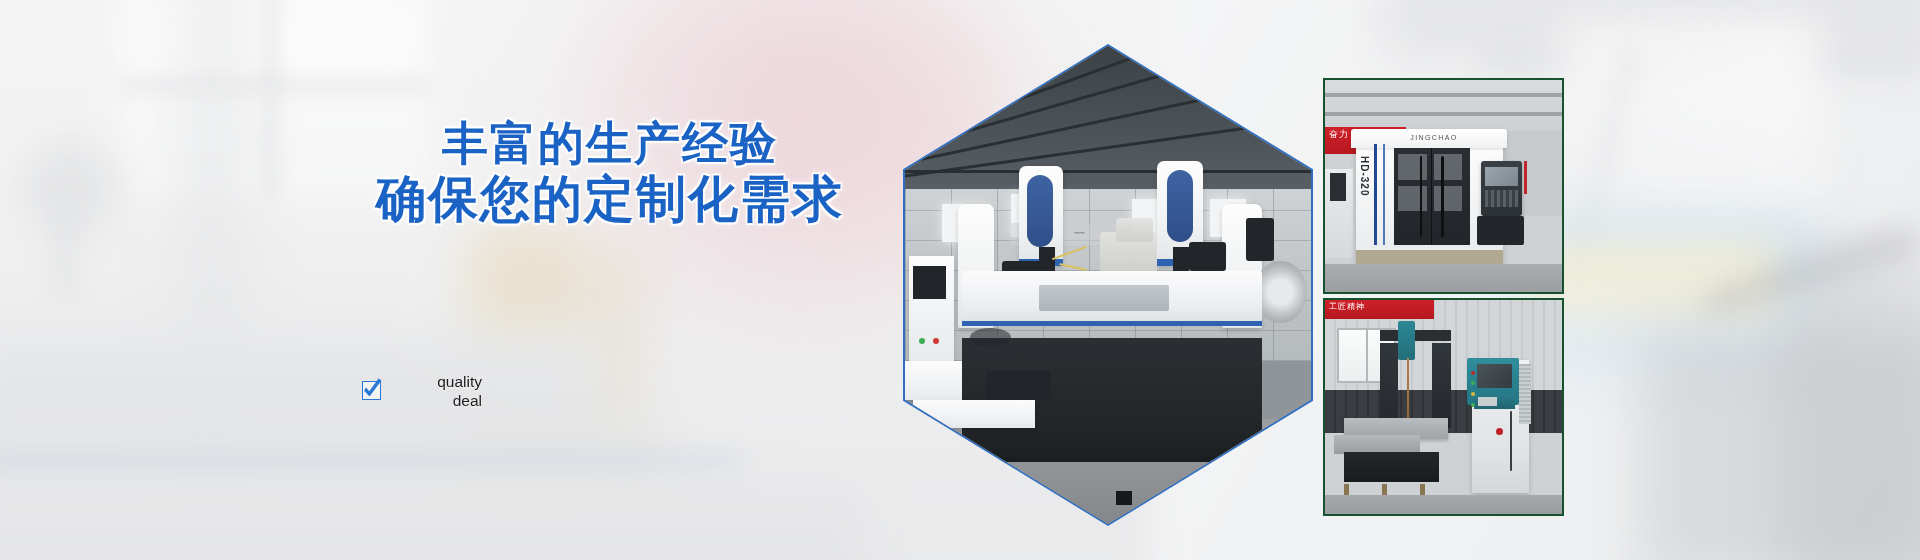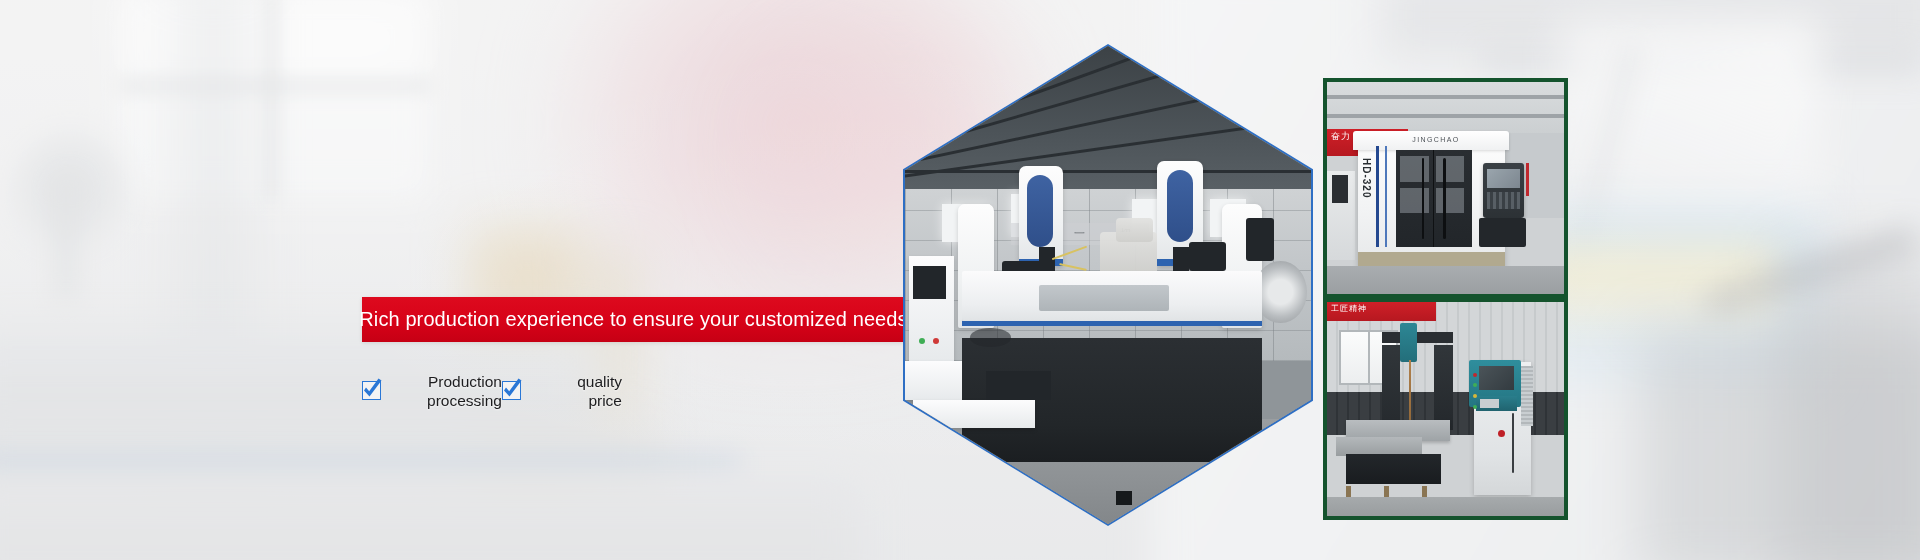--- a/index.html
+++ b/index.html
@@ -132,21 +132,21 @@
     box-shadow:0 2px 4px rgba(0,0,0,.14);}
   .hx-dark{position:absolute;background:#22262a;}
   .hx-pkg{position:absolute;background:linear-gradient(180deg,#e2e2e0,#cfcfcc);border-radius:4px;opacity:.95;}
   .hx-box{position:absolute;background:linear-gradient(180deg,#c39a64,#a8804f);border-radius:2px;}
   .hx-wheel{position:absolute;border-radius:50%;
     background:radial-gradient(circle,#e7e9ea 30%, #b9bdc0 60%, #8d9194 100%);}
   .hx-yellow{position:absolute;background:#d8c261;border-radius:1px;}
   .hx-led{position:absolute;width:6px;height:6px;border-radius:50%;}
 
   
-  .sidephoto{position:absolute;border:4px solid #14532d;overflow:hidden;background:#cfd2d4;}
+  .sidephoto{position:absolute;border:2px solid #14532d;overflow:hidden;background:#cfd2d4;}
   .p-top{left:1323px;top:78px;width:237px;height:212px;}
   .p-bot{left:1323px;top:298px;width:237px;height:214px;}
   .ph{position:absolute;inset:0;overflow:hidden;}
 
   
   .t-sky{position:absolute;left:0;top:0;width:100%;height:30%;
     background:linear-gradient(180deg,#d9dcde,#c8ccce);}
   .t-beam{position:absolute;left:0;width:100%;height:4px;background:#9ea3a7;}
   .t-redban{position:absolute;left:0;top:22%;width:34%;height:13%;
     background:linear-gradient(180deg,#cf2028,#b61820);}
@@ -264,50 +264,40 @@
     <div class="bg-blob bg-trussbeam"></div>
     <div class="bg-blob bg-blueMach"></div>
     <div class="bg-blob bg-yellowMach"></div>
     <div class="bg-blob bg-armR"></div>
     <div class="bg-blob bg-darkR"></div>
     <div class="bg-blob bg-darkR2"></div>
     <div class="bg-wash"></div>
     <div class="bg-vignette"></div>
   </div>
 
-
-  <div class="redbar">
-    <span class="redbar-text">Rich production experience to ensure your customized needs</span>
-  </div>
+  <div class="headline">
+    <div class="hl-line">丰富的生产经验</div>
+    <div class="hl-line second">确保您的定制化需求</div>
+  </div>
+
 
   <div class="features">
 
-    <div class="feature f1">
-      <span class="chk">
-        <svg width="23" height="25" viewBox="0 0 23 25" aria-hidden="true">
-          <path d="M3 13.5 L8.5 19.5 L20.5 3.5 L17.5 1.5 L8.2 14.2 L5 10.5 Z" fill="#2a77d6"></path>
-        </svg>
-      </span>
-      <span class="f-label">
-        <span>Production</span>
-        <span>processing</span>
-      </span>
-    </div>
 
 
 
     <div class="feature f4">
       <span class="chk">
         <svg width="23" height="25" viewBox="0 0 23 25" aria-hidden="true">
           <path d="M3 13.5 L8.5 19.5 L20.5 3.5 L17.5 1.5 L8.2 14.2 L5 10.5 Z" fill="#2a77d6"></path>
         </svg>
       </span>
       <span class="f-label">
         <span>quality</span>
-        <span>price</span>
+        <span>deal</span>
       </span>
     </div>
 
   </div>
 
   <div class="hexwrap">
     <div class="hex-border"></div>
     <div class="hex-img">
       <div class="hex-scene">
         <div class="hx-roofsky"></div>

